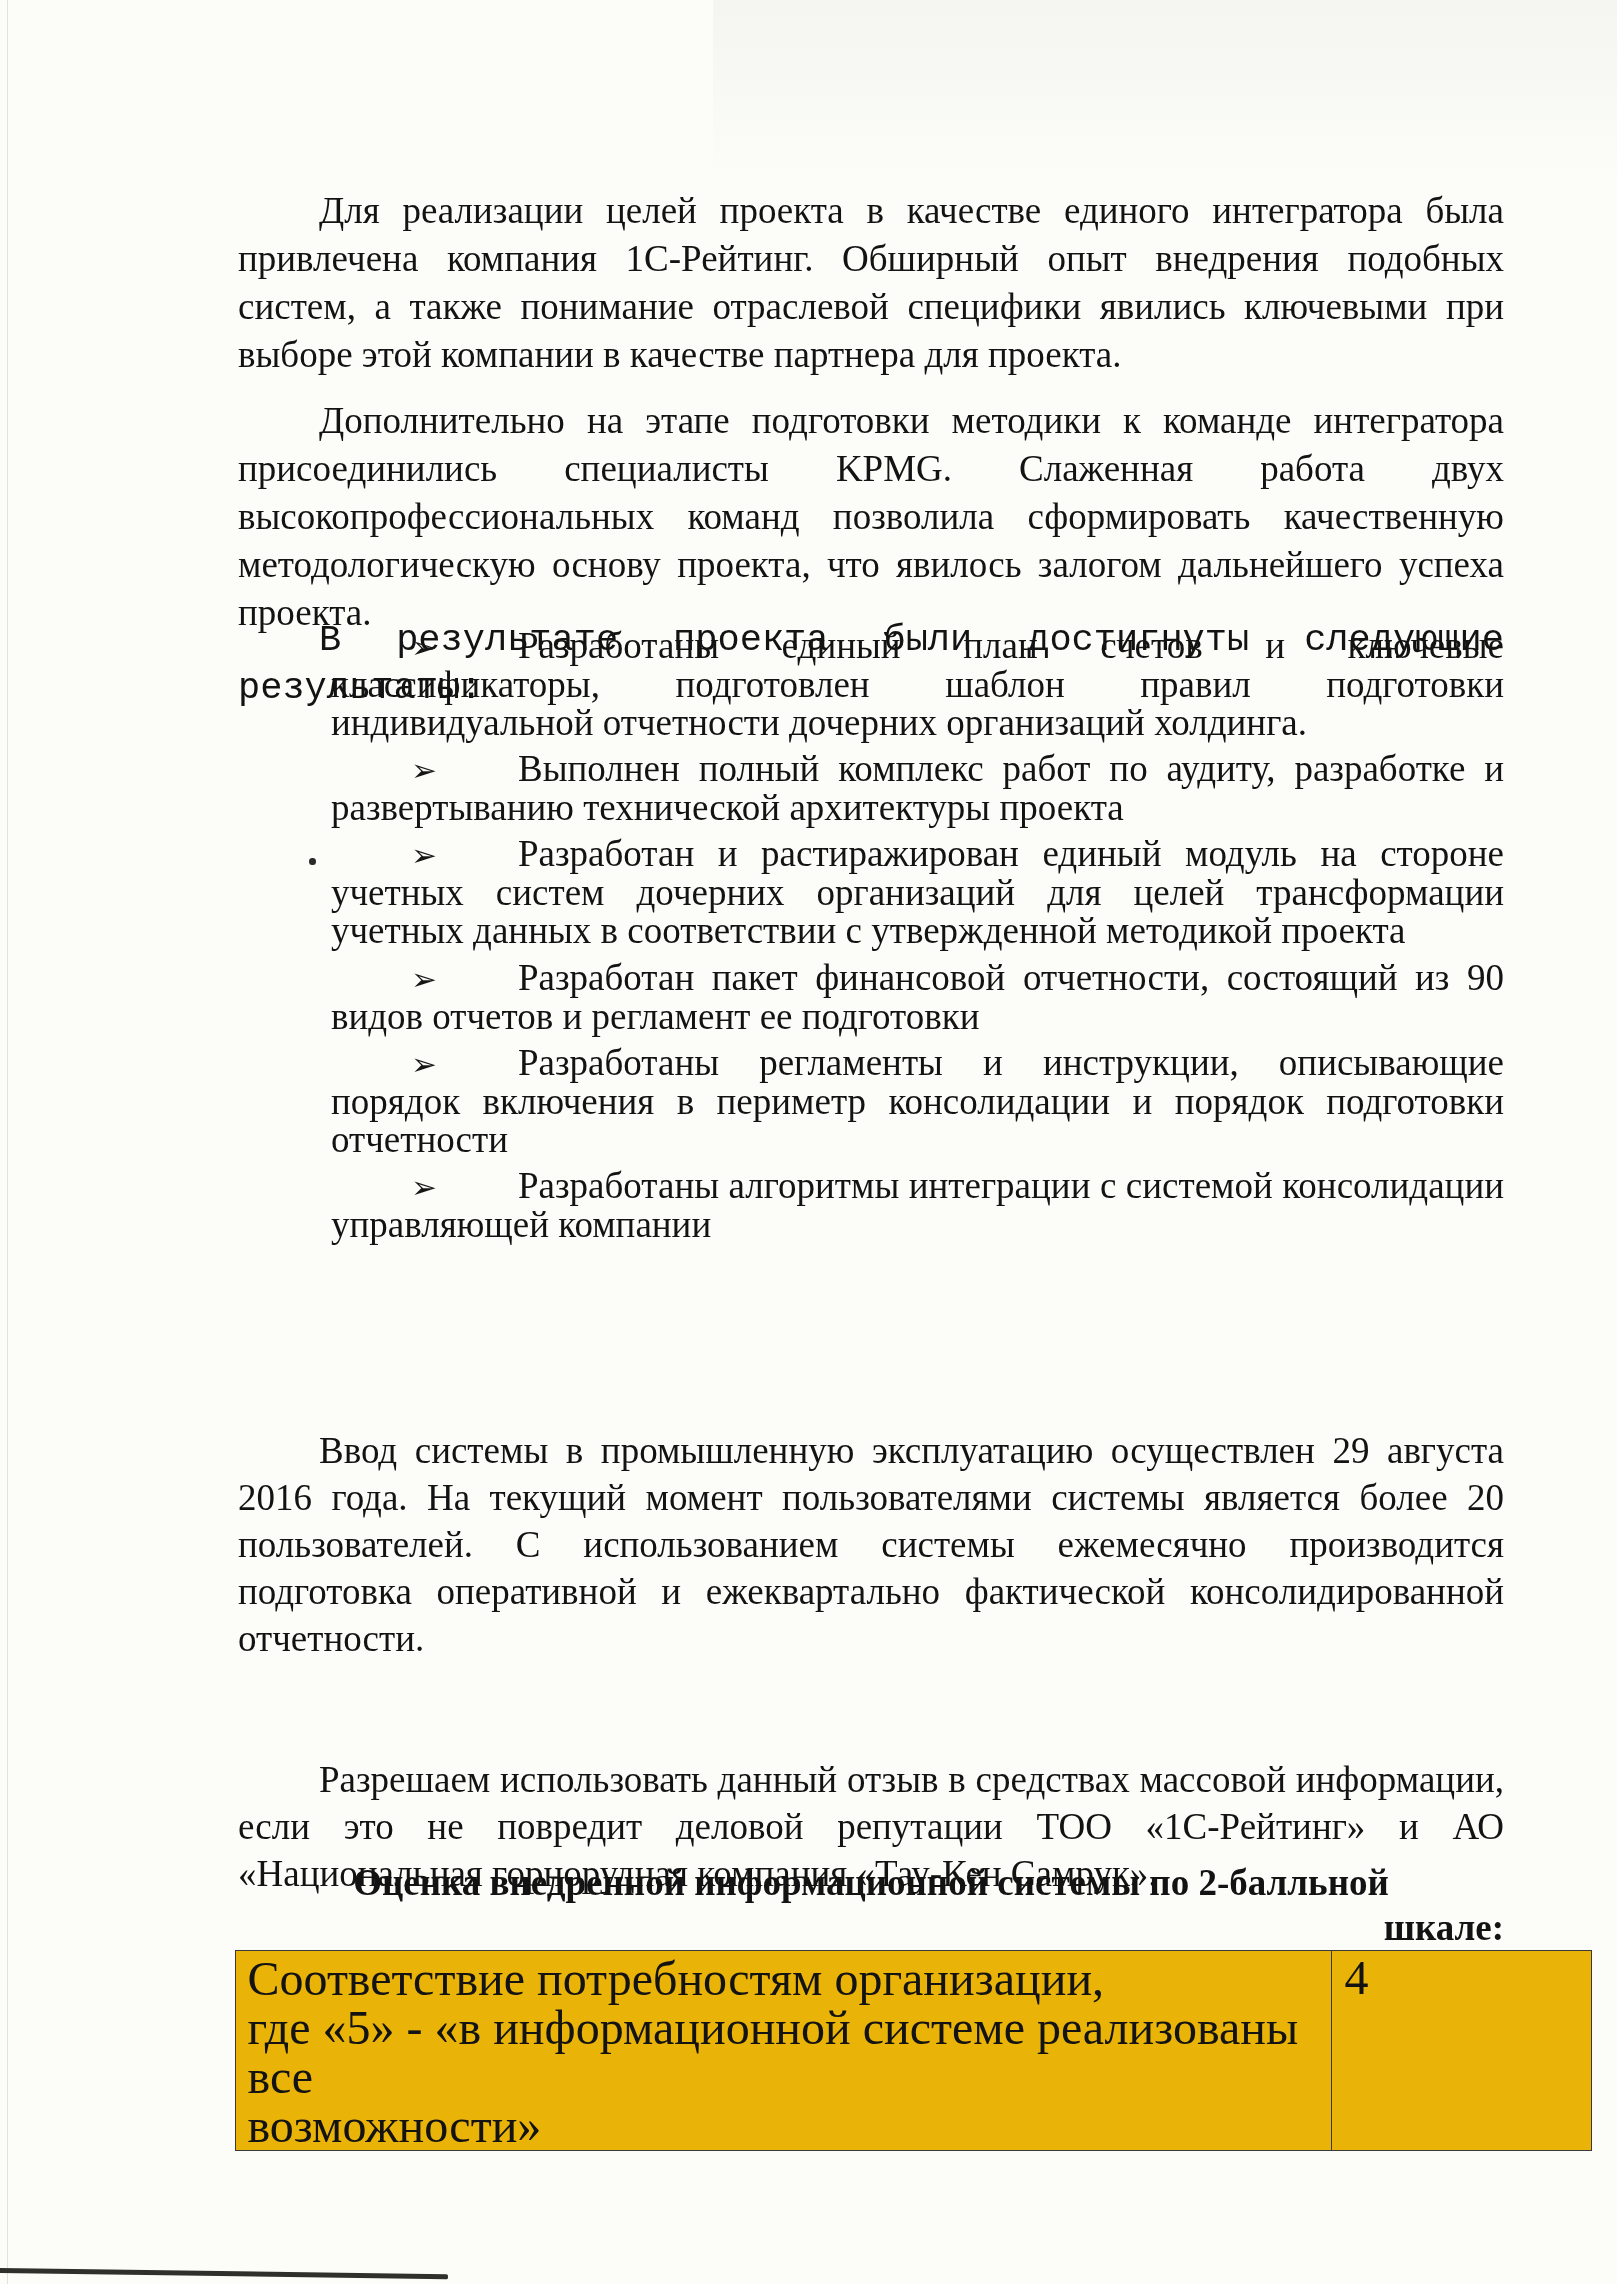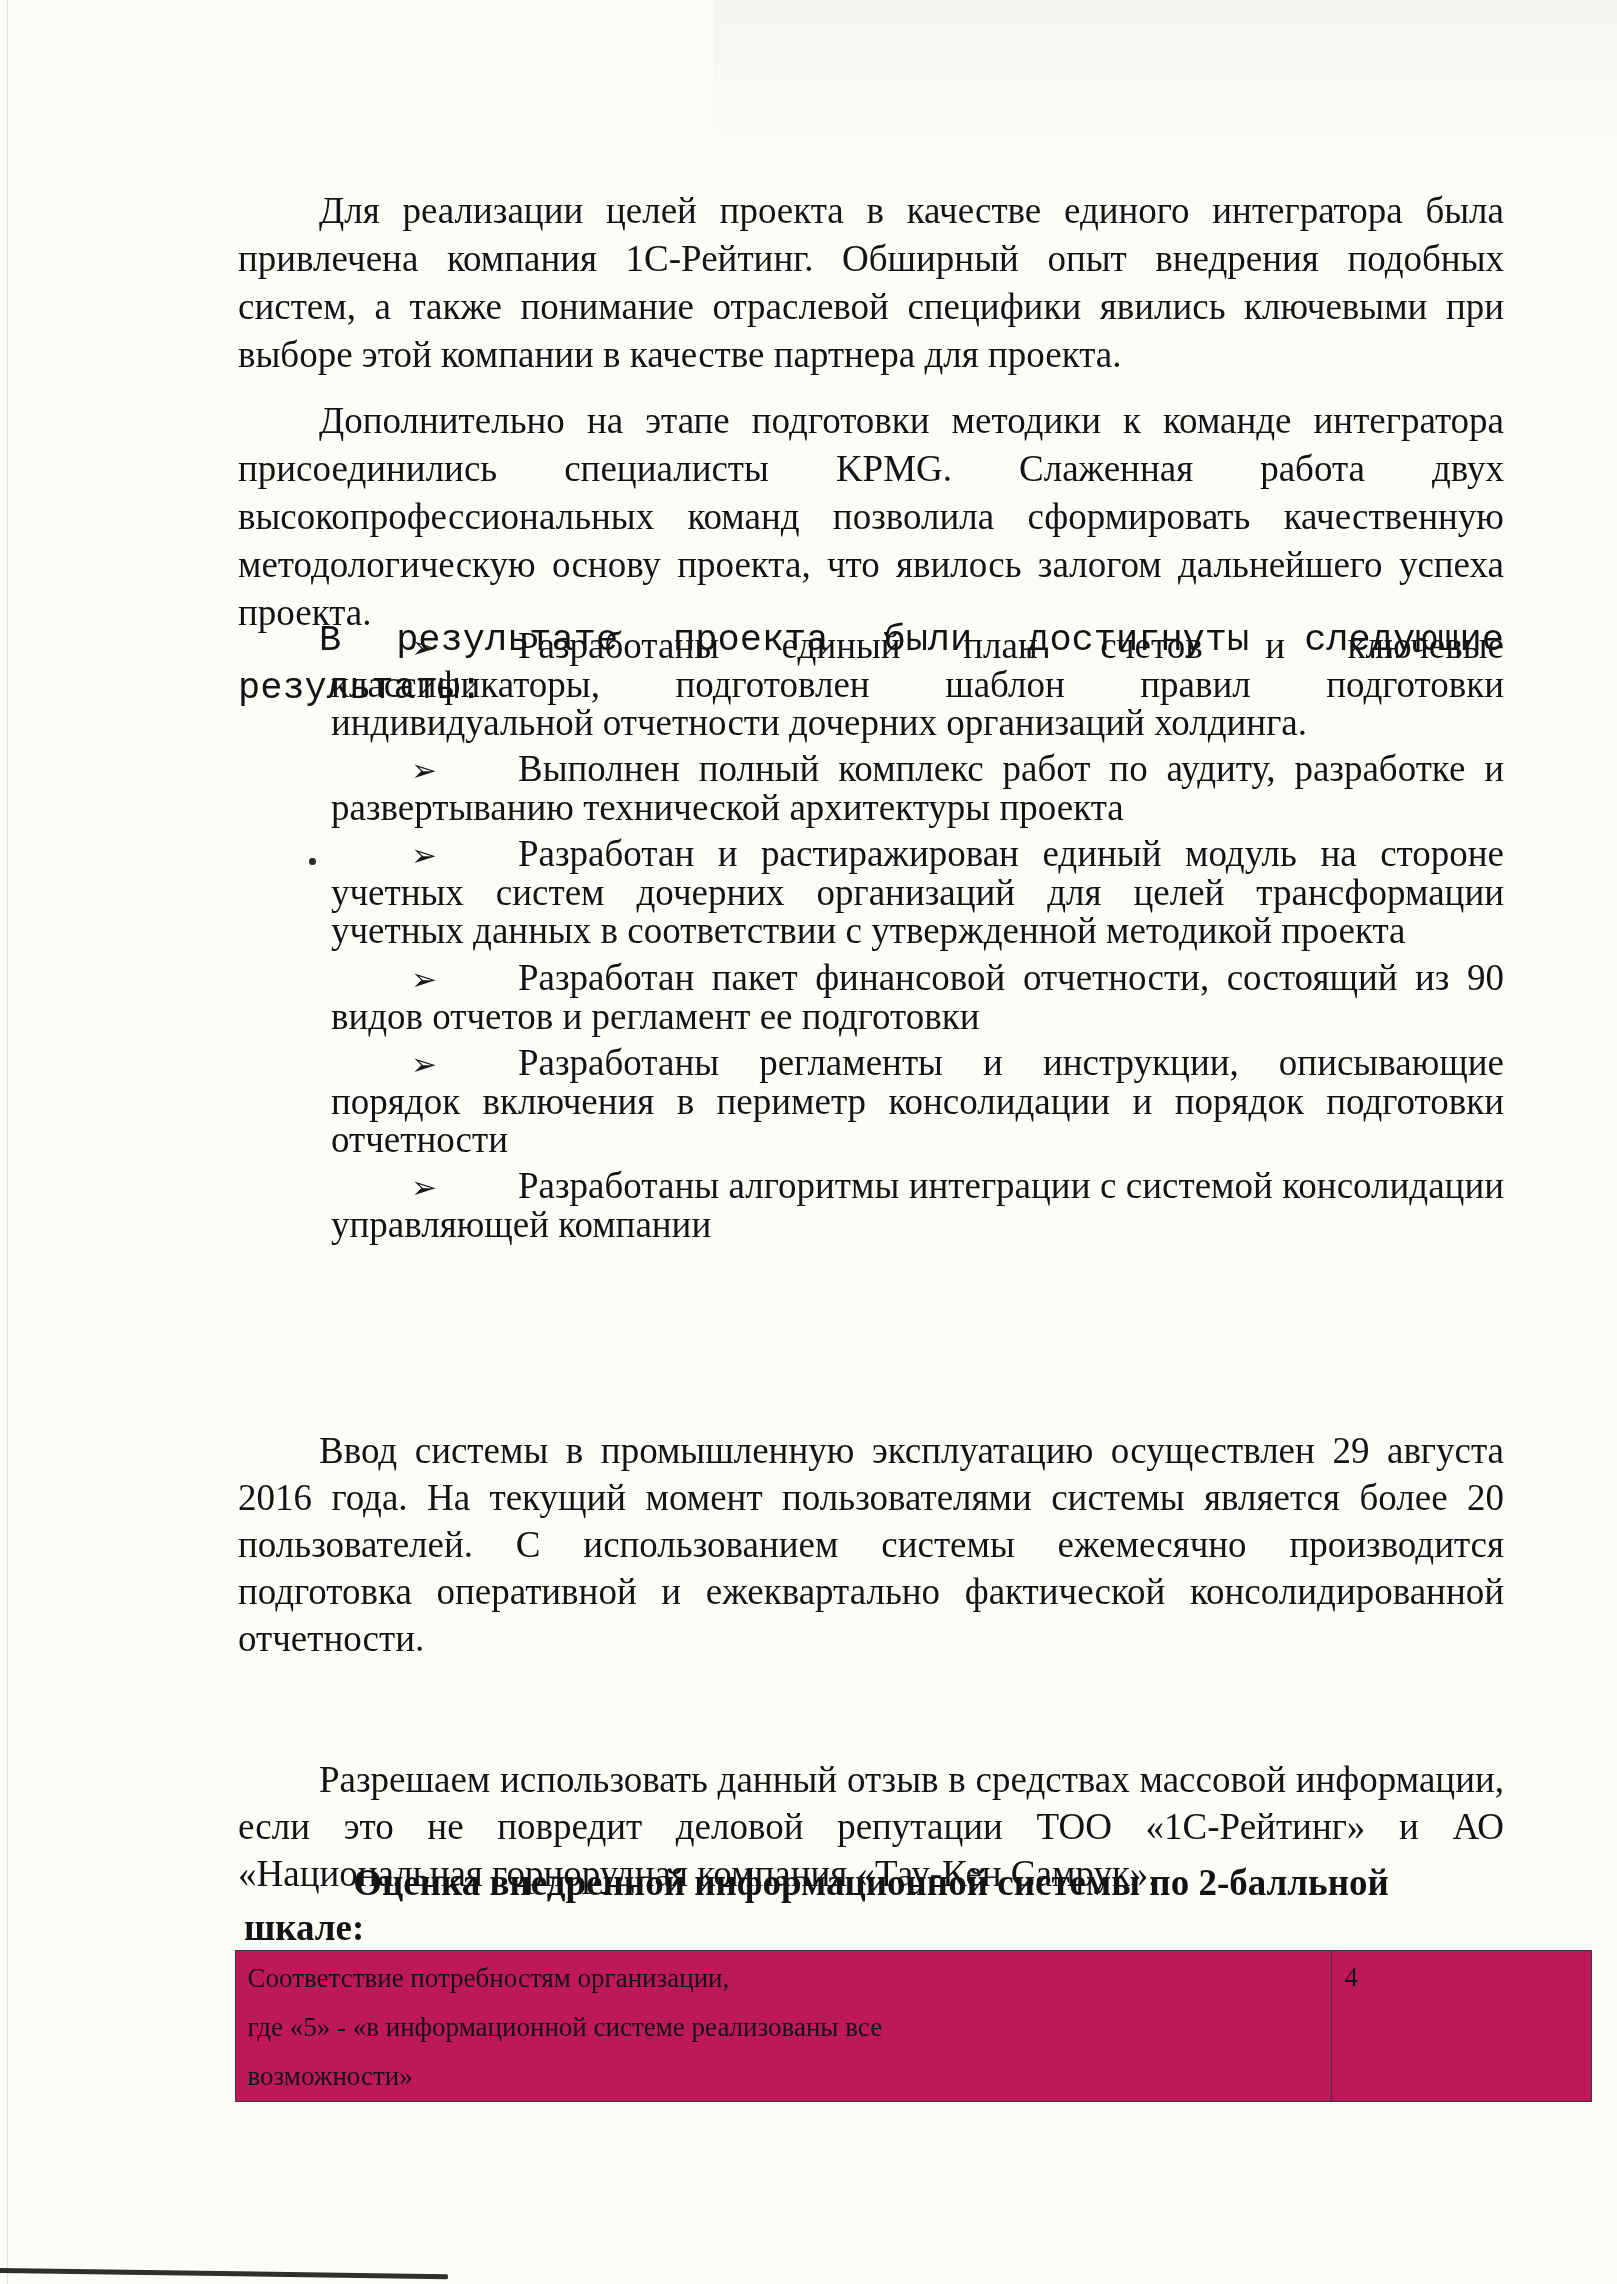--- a/index.html
+++ b/index.html
@@ -39,31 +39,31 @@
   .bullet {
     font-family:"DejaVu Sans","Liberation Sans",sans-serif;
     font-size:31px; color:#161616;
   }
   .bullet-gap { display:inline-block; width:81px; }
   #p4 { top:1390px; }
   #p5 { top:1625px; }
   #p6 { top:1719px; }
   #rating-heading { top:1860px; font-weight:bold; line-height:45px; }
   .heading-line1 { text-align:center; }
-  .heading-line2 { text-align:left;margin-left:6px; }
+  .heading-line2 { text-align:right;margin-left:6px; }
   .rating-table {
     position:absolute; top:1950px; left:235px;
     width:1316px; height:151px;
     border-collapse:collapse; table-layout:fixed;
   }
   .rating-table td {
     border:1.6px solid #3a3a38;
     vertical-align:top;
-    font-size:27px; line-height:49px;
-    background:#be185d;
+    font-size:48px; line-height:49px;
+    background:#eab308;
   }
   .criterion-cell {
     width:1070px;
     padding:3.3px 13px 0 11.5px;
     white-space:pre-line;
   }
   .score-cell {
     width:246px;
     padding:1.6px 0 0 13px;
     font-size:39px;

